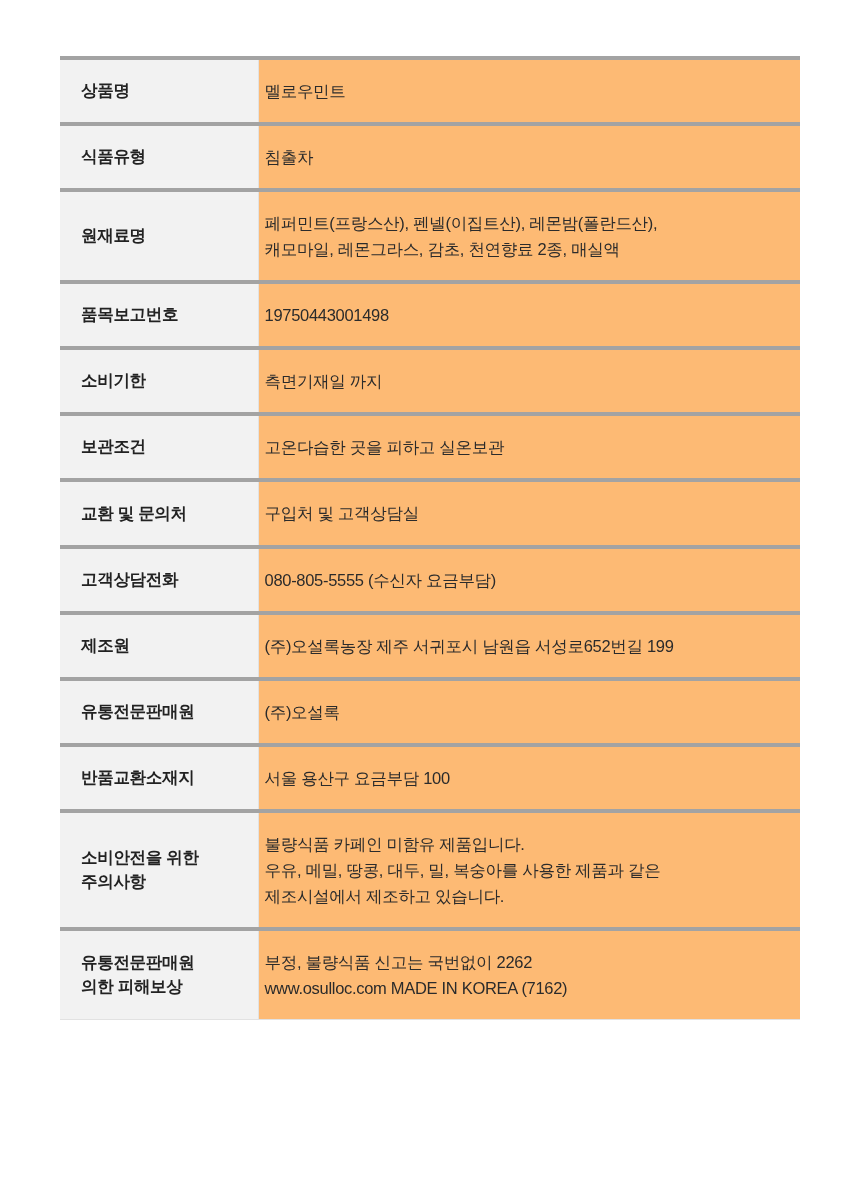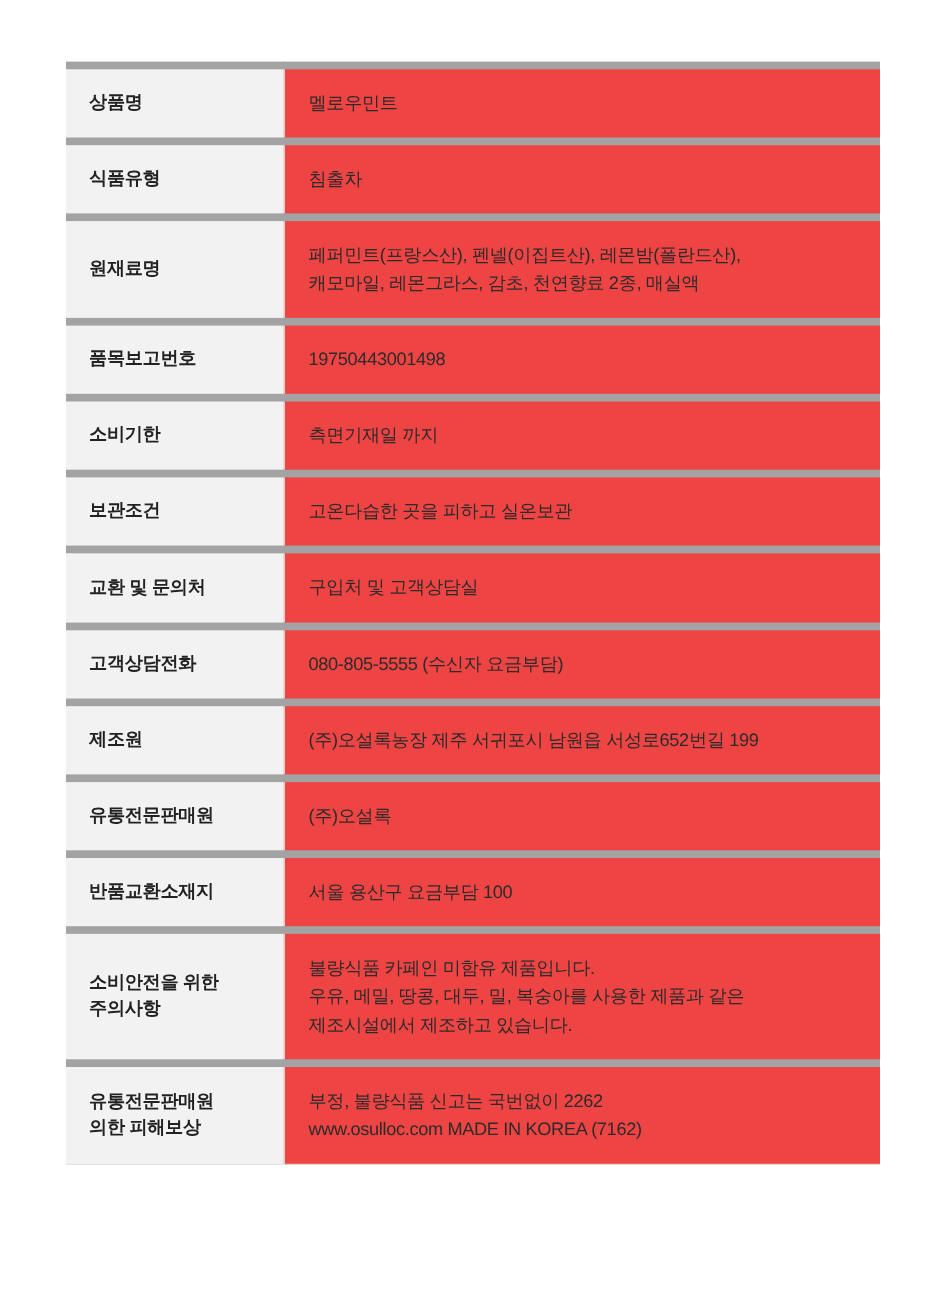--- a/index.html
+++ b/index.html
@@ -23,44 +23,44 @@
   }
   table.spec {
     width: 740px;
     border-collapse: collapse;
     table-layout: fixed;
   }
   table.spec col.c1 { width: 198px; }
   table.spec col.c2 { width: 542px; }
 
   table.spec tr {
-    border-top: 7px solid #a3a3a3;
+    border-top: 4px solid #a3a3a3;
   }
   table.spec tr.last-row {
     border-bottom: 1px solid #e2e2e2;
   }
   table.spec th {
     background: #f2f2f2;
     text-align: left;
     vertical-align: middle;
     font-weight: bold;
     font-size: 16.5px;
     line-height: 1.45;
     color: #222222;
     padding: 18px 0 18px 21px;
     border-right: 1px solid #e2e2e2;
     letter-spacing: -0.3px;
   }
   table.spec td {
-    background: #ef4444;
+    background: #fdba74;
     vertical-align: middle;
     font-size: 16.5px;
     line-height: 1.58;
     color: #2b2b2b;
-    padding: 18px 12px 18px 22px;
+    padding: 18px 12px 18px 6px;
     letter-spacing: -0.3px;
   }
   table.spec td .line {
     display: block;
     white-space: nowrap;
   }
   table.spec th .line {
     display: block;
     white-space: nowrap;
   }

